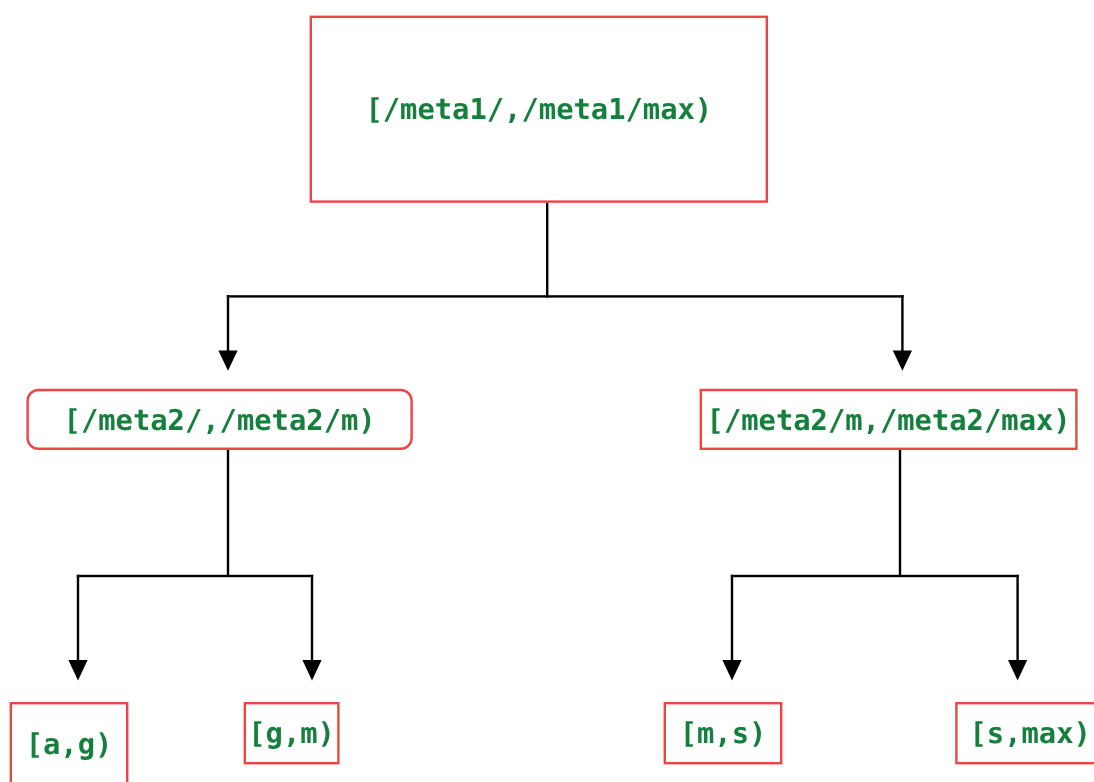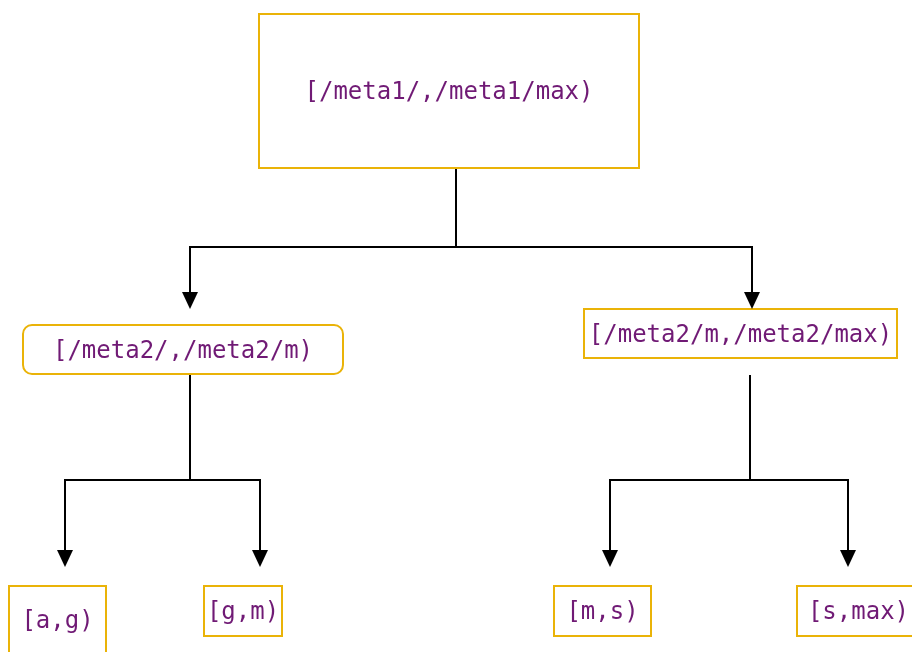--- a/index.html
+++ b/index.html
@@ -11,28 +11,28 @@
     position: relative;
     width: 912px;
     height: 652px;
     background: #ffffff;
     font-family: "DejaVu Sans Mono", "Liberation Mono", monospace;
     overflow: hidden;
   }
   .node {
     position: absolute;
     box-sizing: border-box;
-    border: 2px solid #eab308;
+    border: 2px solid #ef4444;
     background: #ffffff;
-    color: #701a75;
+    color: #15803d;
     display: flex;
     align-items: center;
     justify-content: center;
     font-size: 24px;
-    font-weight: 400;
+    font-weight: 700;
     white-space: nowrap;
     letter-spacing: 0px;
   }
   .vline {
     position: absolute;
     width: 2px;
     background: #000000;
   }
   .hline {
     position: absolute;
@@ -44,21 +44,21 @@
     width: 0;
     height: 0;
     border-left: 8px solid transparent;
     border-right: 8px solid transparent;
     border-top: 17px solid #000000;
   }
 
   
   .node-root      { left: 258px; top: 13px;  width: 382px; height: 156px; }
   .node-meta2-low { left: 22px;  top: 324px; width: 322px; height: 51px; border-radius: 10px;  }
-  .node-meta2-high{ left: 583px; top: 308px; width: 315px; height: 51px;  }
+  .node-meta2-high{ left: 583px; top: 324px; width: 315px; height: 51px;  }
   .node-leaf-ag   { left: 8px;   top: 585px; width: 99px;  height: 70px;  }
   .node-leaf-gm   { left: 203px; top: 585px; width: 80px;  height: 52px;  }
   .node-leaf-ms   { left: 553px; top: 585px; width: 99px;  height: 52px; text-align: center;  }
   .node-leaf-smax { left: 796px; top: 585px; width: 125px; height: 52px;  }
 
   
   .e-root-stub    { left: 455px; top: 169px; height: 79px; }
   .e-l1-rail      { left: 189px; top: 246px; width: 564px; }
   .e-l1-drop-left { left: 189px; top: 246px; height: 47px; }
   .e-l1-drop-right{ left: 751px; top: 246px; height: 47px; }

